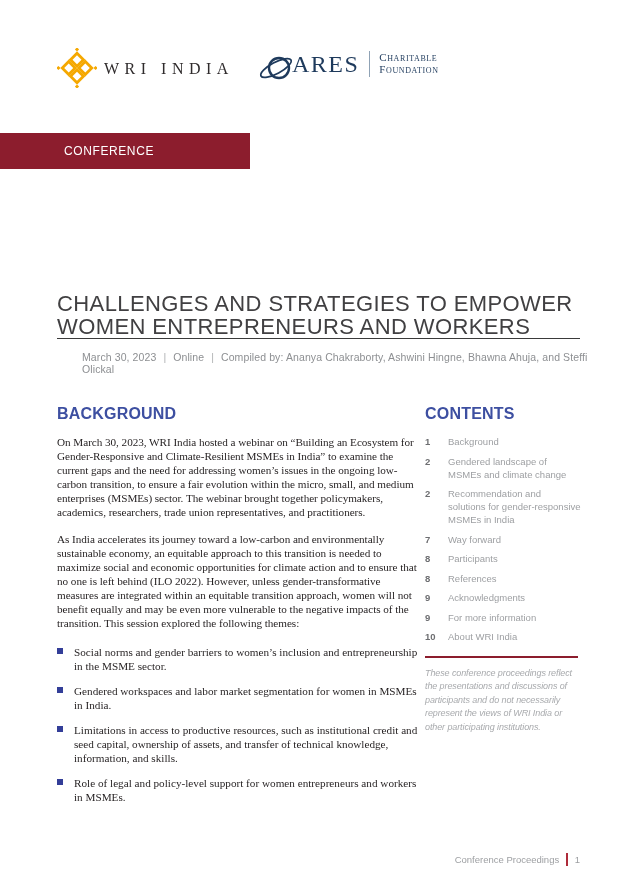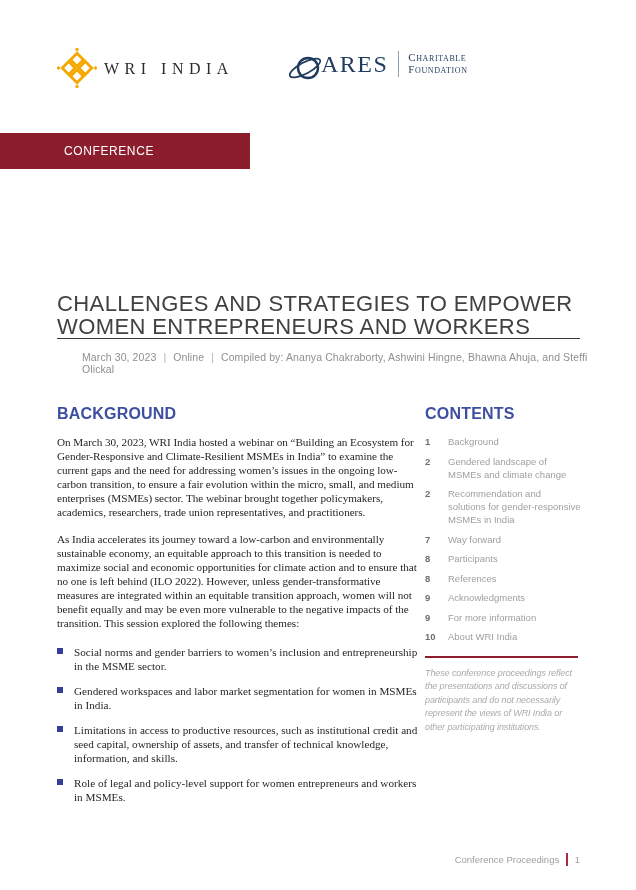--- a/index.html
+++ b/index.html
@@ -3,21 +3,21 @@
 <meta charset="utf-8">
 <style>
   * { margin:0; padding:0; box-sizing:border-box; }
   html,body { background:#ffffff; }
   .page {
     position:relative; width:636px; height:890px; background:#ffffff;
     font-family:"Liberation Sans", sans-serif; overflow:hidden;
   }
 
   
-  .logos { position:absolute; top:48px; left:57px; display:flex; align-items:center; gap:51px; }
+  .logos { position:absolute; top:48px; left:57px; display:flex; align-items:center; gap:22px; }
   .wri-logo { display:flex; align-items:center; gap:7px; }
   .wri-word {
     font-family:"Liberation Serif", serif; font-size:16px; letter-spacing:5.5px;
     color:#2f2b2c; padding-top:2px;
   }
   .ares-logo { display:flex; align-items:flex-start; }
   .ares-word {
     font-family:"Liberation Serif", serif; font-size:24px; letter-spacing:1.5px;
     color:#1e3a5c; margin-left:-6px;
   }

